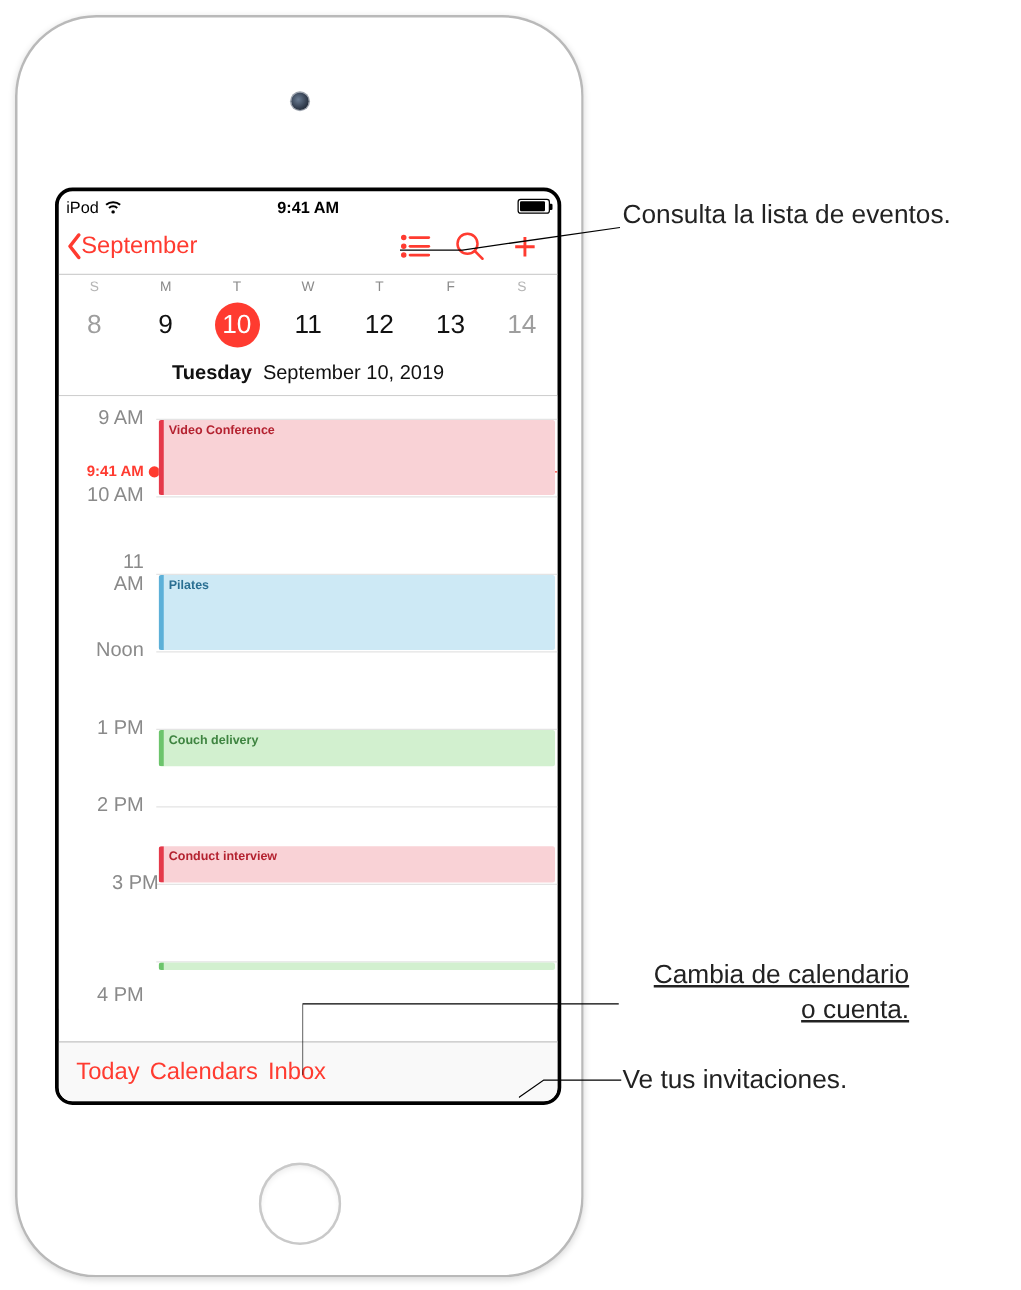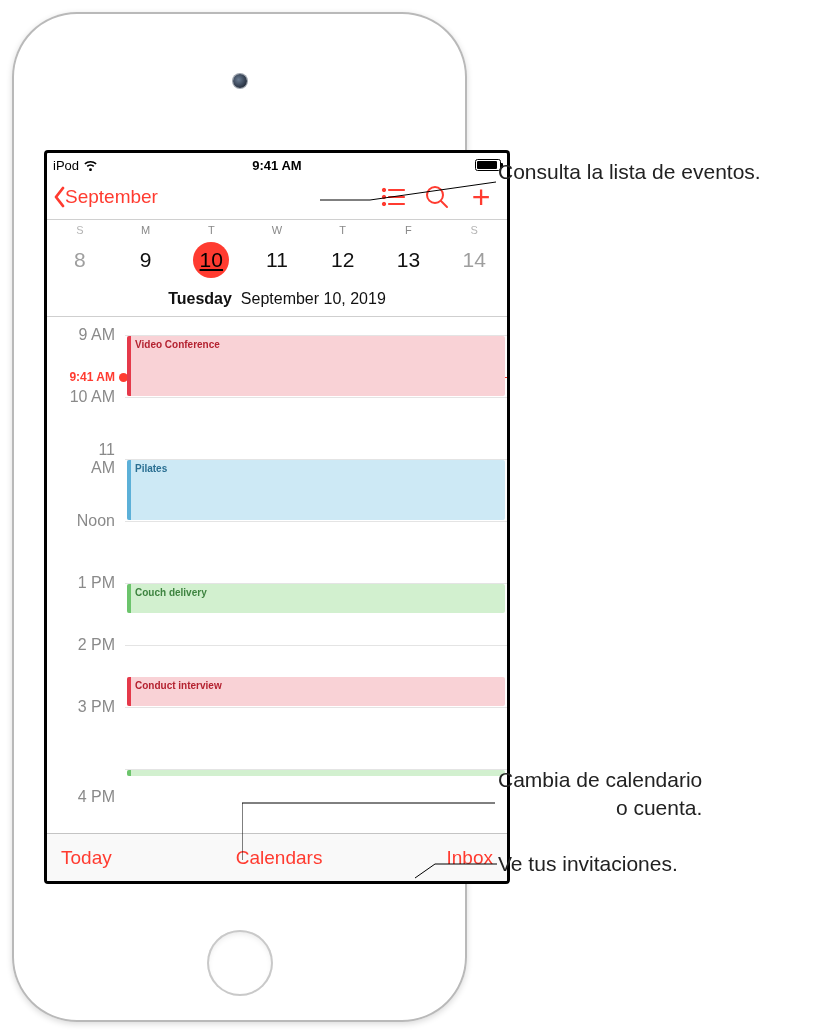--- a/index.html
+++ b/index.html
@@ -38,25 +38,25 @@
     transform: translateX(-50%);
     width: 66px; height: 66px;
     border-radius: 50%;
     background: #fff;
     box-shadow: inset 0 0 0 2px #c9c9c9, inset 0 3px 6px rgba(0,0,0,0.1);
   }
   .screen {
     position: absolute;
     left: 32px;
     top: 138px;
-    width: 466px;
+    width: 405px;
     height: 734px;
     background: #fff;
     border: 3px solid #000;
-    border-radius: 4px;
+    border-radius: 14px;
     overflow: hidden;
   }
   
   .status-bar {
     height: 22px;
     display: flex;
     align-items: center;
     font-size: 13px;
     font-weight: 500;
     padding: 2px 6px 0 6px;
@@ -112,21 +112,21 @@
   }
   .day-cell {
     flex:1; text-align:center; font-size:21px; color:#111;
     padding: 6px 0; cursor:pointer;
   }
   .day-cell.weekend { color:#9e9e9e; }
   .day-cell .circle {
     display:inline-flex; width:36px; height:36px; border-radius:50%;
     align-items:center; justify-content:center;
   }
-  .day-cell.selected .circle { background:#ff3b30; color:#000000; font-weight:500;text-decoration:underline; }
+  .day-cell.selected .circle { background:#ff3b30; color:#ffffff; font-weight:500; }
   .full-date {
     text-align:center; font-size:16px; padding: 0 0 8px 0;
     color:#111;
   }
   .full-date .dow-strong { font-weight:600; }
   .hr { height:0.5px; background:#cfcfcf; }
   
   .timeline {
     position:relative;
     height: 490px;
@@ -165,21 +165,21 @@
   .ev-red .bar { background:#e5394a; }
   .ev-blue  { background:#cde9f5; color:#2a6f92; }
   .ev-blue .bar { background:#5cb0d8; }
   .ev-green { background:#d2f0cf; color:#3e8440; }
   .ev-green .bar { background:#6cc46c; }
   
   .toolbar {
     height: 48px;
     border-top: 0.5px solid #c4c4c4;
     background: #f9f9f9;
-    display:flex; align-items:center; justify-content:space-between;
+    display:flex; align-items:center; justify-content:flex-start;
     padding: 0 10px;
     position:absolute; bottom:0; left:0; right:0;
   }
   .toolbar .btn {
     color:#ff3b30; font-size:19px; cursor:pointer; padding:8px 4px;
   }
   
   .callout {
     position:absolute; font-size:21px; line-height:1.35; color:#222;text-align:right;
   }
@@ -271,21 +271,21 @@
         <div class="hour-label" style="top: 80px;">10 AM</div>
         <div class="hour-line" style="top: 142px; left: 78px;"></div>
         <div class="hour-label" style="top: 142px; padding-left: 43px;">11 AM</div>
         <div class="hour-line" style="top: 204px; left: 78px;"></div>
         <div class="hour-label" style="top: 204px;">Noon</div>
         <div class="hour-line" style="top: 266px; left: 78px;"></div>
         <div class="hour-label" style="top: 266px;">1 PM</div>
         <div class="hour-line" style="top: 328px; left: 78px;"></div>
         <div class="hour-label" style="top: 328px;">2 PM</div>
         <div class="hour-line" style="top: 390px; left: 78px;"></div>
-        <div class="hour-label" style="top: 390px;">3 PM</div>
+        <div class="hour-label" style="top: 390px; margin-left: 12px;">3 PM</div>
         <div class="hour-line" style="top: 452px; left: 78px;"></div>
         <div class="hour-label" style="top: 480px;">4 PM</div>
         <div class="now-label" style="top: 60.346px;">9:41 AM</div>
         <div class="now-line" style="top: 60.346px;"></div>
         <div class="now-dot" style="top: 60.346px;"></div>
         <div class="event ev-red" style="top: 19px; height: 60px;"><div class="bar"></div><span>Video Conference</span></div>
         <div class="event ev-blue" style="top: 143px; height: 60px;"><div class="bar"></div><span>Pilates</span></div>
         <div class="event ev-green" style="top: 267px; height: 29px;"><div class="bar"></div><span>Couch delivery</span></div>
         <div class="event ev-red" style="top: 360px; height: 29px;"><div class="bar"></div><span>Conduct interview</span></div>
         <div class="event ev-green" style="top: 453px; height: 4px;"><div class="bar"></div><span></span></div>
@@ -300,21 +300,21 @@
   </div>
 
   <div class="home-btn"></div>
 </div>
 
 <div class="callout" style="left:498px; top:158px;">Consulta la lista de eventos.</div>
 <svg class="lead" style="left:320px; top:180px;" width="180" height="40">
   <path d="M0 20 L50 20 L176 2" stroke="#000" stroke-width="1"></path>
 </svg>
 
-<div class="callout" style="left:498px; top:766px;">
+<div class="callout" style="left:523px; top:766px;text-decoration:underline;">
   <span>Cambia de calendario</span><br><span>o cuenta.</span>
 </div>
 <svg class="lead" style="left:242px; top:798px;" width="260" height="80">
   <path d="M0 62 L0 5 L253 5" stroke="#000" stroke-width="1"></path>
 </svg>
 
 <div class="callout" style="left:498px; top:850px;">Ve tus invitaciones.</div>
 <svg class="lead" style="left:415px; top:862px;" width="88" height="20">
   <path d="M0 16 L20 2 L82 2" stroke="#000" stroke-width="1"></path>
 </svg>

